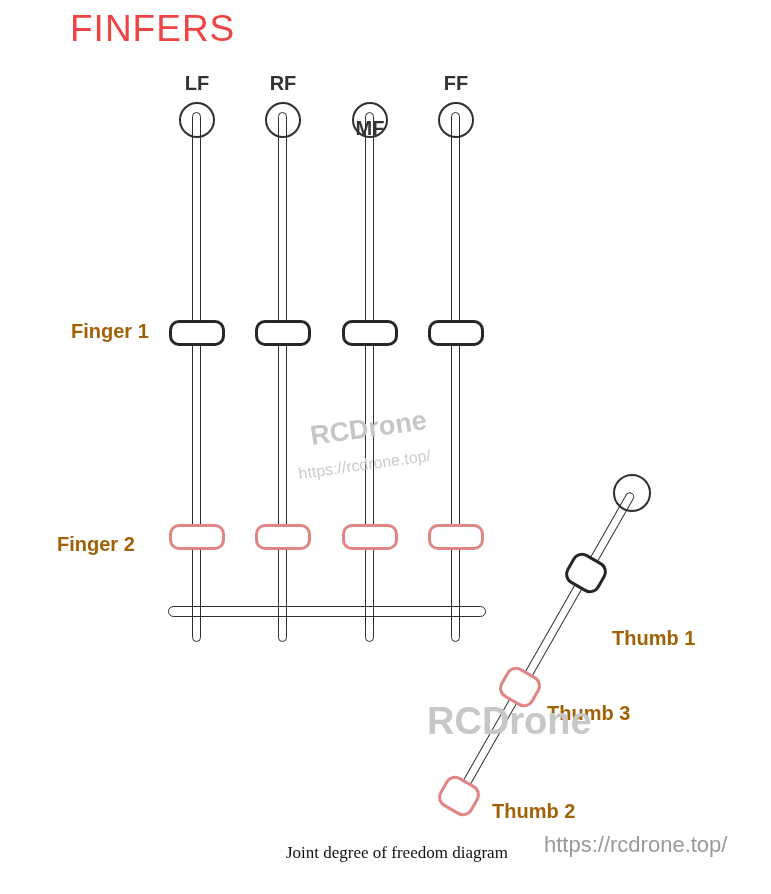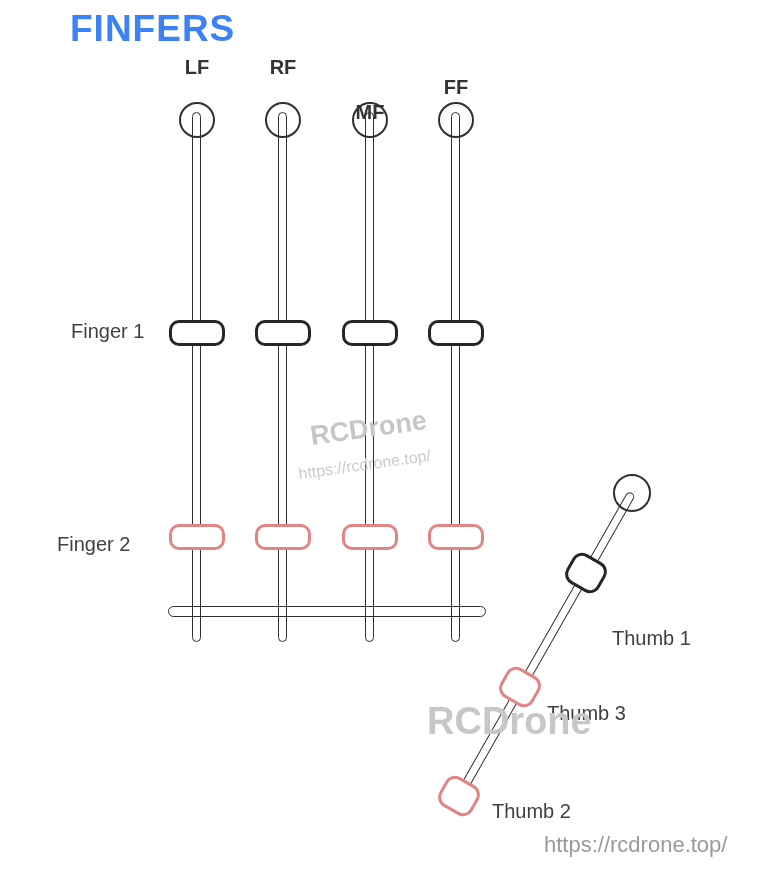--- a/index.html
+++ b/index.html
@@ -13,38 +13,38 @@
     width: 771px;
     height: 894px;
     background: #ffffff;
     overflow: hidden;
   }
   .abs { position: absolute; }
 
   
   .big-title {
     font-size: 37px;
-    font-weight: 700;
-    color: #3b82f6;
+    font-weight: 400;
+    color: #ef4444;
     letter-spacing: 1px;
     white-space: nowrap;
   }
   .finfers-title { left: 70px; top: 8px; }
   .thumb-title   { left: 556px; top: 396px; font-size: 35px; }
 
   
   .col-label {
-    top: 56px;
+    top: 72px;
     width: 60px;
     text-align: center;
     font-size: 20px;
     font-weight: 700;
     color: #333333;
   }
-  .cl0 { left: 167px; } .cl1 { left: 253px; } .cl2 { left: 340px; margin-top: 45px; } .cl3 { left: 426px; margin-top: 20px; }
+  .cl0 { left: 167px; } .cl1 { left: 253px; } .cl2 { left: 340px; margin-top: 45px; } .cl3 { left: 426px; }
 
   .circle {
     width: 36px; height: 36px;
     border: 2px solid #2f2f2f;
     border-radius: 50%;
     top: 102px;
     box-sizing: border-box;
     background: transparent;
   }
   .ci0 { left: 179px; } .ci1 { left: 265px; } .ci2 { left: 352px; } .ci3 { left: 438px; }
@@ -67,22 +67,22 @@
     z-index: 5;
   }
   .joint.black { border: 3px solid #262626; }
   .joint.red   { border: 3px solid #e08583; }
   .row1 { top: 320px; }
   .row2 { top: 524px; }
   .j0 { left: 169px; } .j1 { left: 255px; } .j2 { left: 342px; } .j3 { left: 428px; }
 
   .row-label {
     font-size: 20px;
-    font-weight: 400;
-    color: #404040;
+    font-weight: 700;
+    color: #a16207;
     white-space: nowrap;
   }
   .f1-label { left: 71px; top: 320px; }
   .f2-label { left: 57px; top: 525px; margin-top: 8px; }
 
   .palm-bar {
     left: 168px; top: 606px;
     width: 318px; height: 11px;
     border: 1.5px solid #2f2f2f;
     border-radius: 6px;
@@ -208,15 +208,16 @@
   <div class="abs tjoint red t2"></div>
   <div class="abs tjoint red t3"></div>
   <div class="abs row-label t1-label">Thumb 1</div>
   <div class="abs row-label t2-label">Thumb 3</div>
   <div class="abs row-label t3-label">Thumb 2</div>
 
   <div class="abs wm wm-brand-center">RCDrone</div>
   <div class="abs wm wm-url-center">https://rcdrone.top/</div>
   <div class="abs wm wm-brand-lower">RCDrone</div>
 
+  <div class="abs caption">Joint degree of freedom diagram</div>
   <div class="abs site-url">https://rcdrone.top/</div>
 
 </div>
 
 </body></html>

